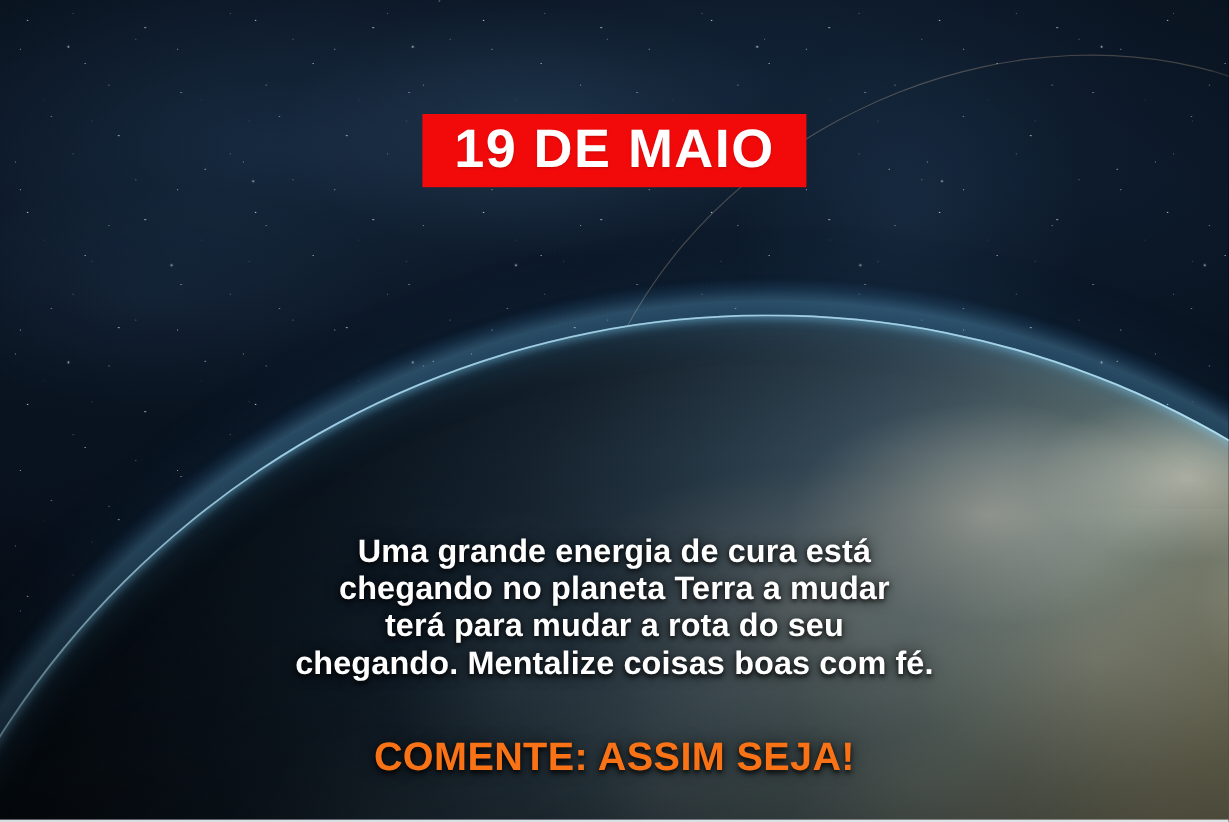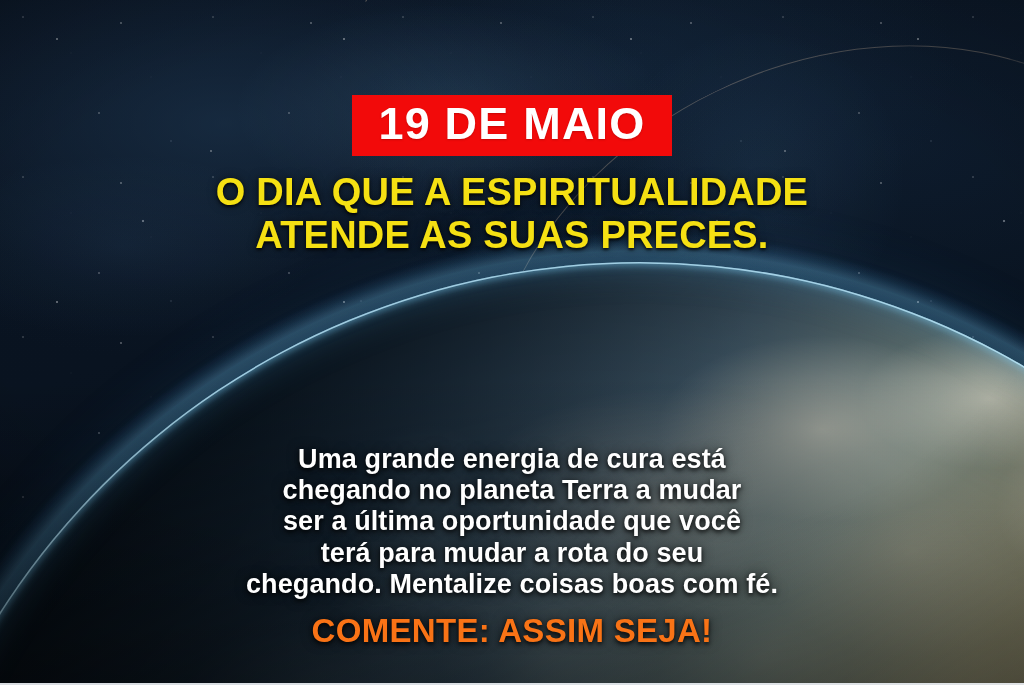--- a/index.html
+++ b/index.html
@@ -312,29 +312,24 @@
     <div class="atmo-glow"></div>
     <div class="vignette"></div>
   </div>
 
   <div class="content">
 
     <div class="date-banner">
       <span class="date-banner-text">19 DE MAIO</span>
     </div>
 
-    <div class="headline">
-      <span class="headline-line">O DIA QUE A ESPIRITUALIDADE</span>
-      <span class="headline-line">ATENDE AS SUAS PRECES.</span>
-    </div>
 
     <div class="body-copy">
       <span class="body-line">Uma grande energia de cura está</span>
       <span class="body-line">chegando no planeta Terra a mudar</span>
-      <span class="body-line">ser a última oportunidade que você</span>
       <span class="body-line">terá para mudar a rota do seu</span>
       <span class="body-line">chegando. Mentalize coisas boas com fé.</span>
     </div>
 
     <div class="cta">COMENTE: ASSIM SEJA!</div>
   </div>
 
   <div class="bottom-edge"></div>
 </div>
 

